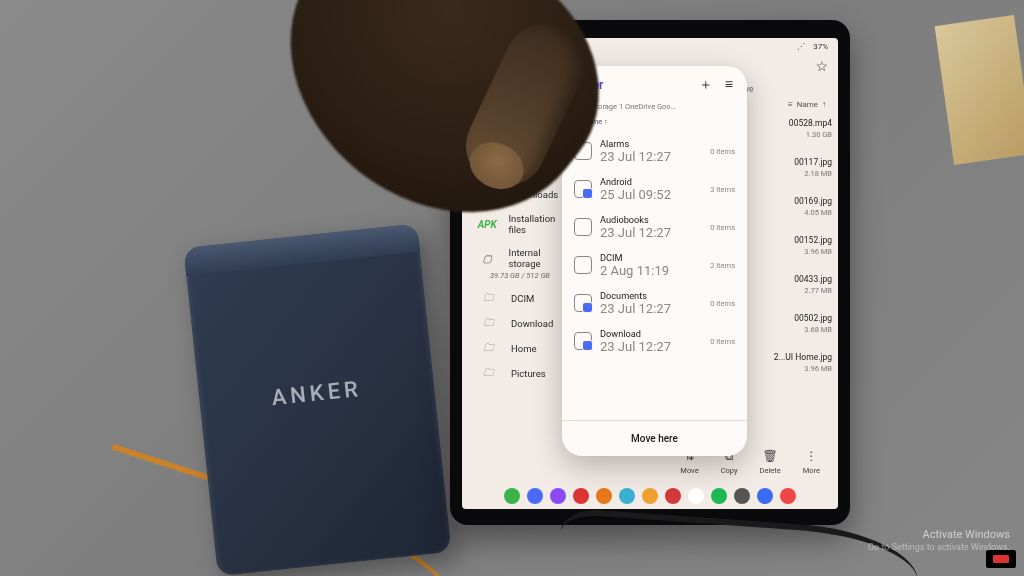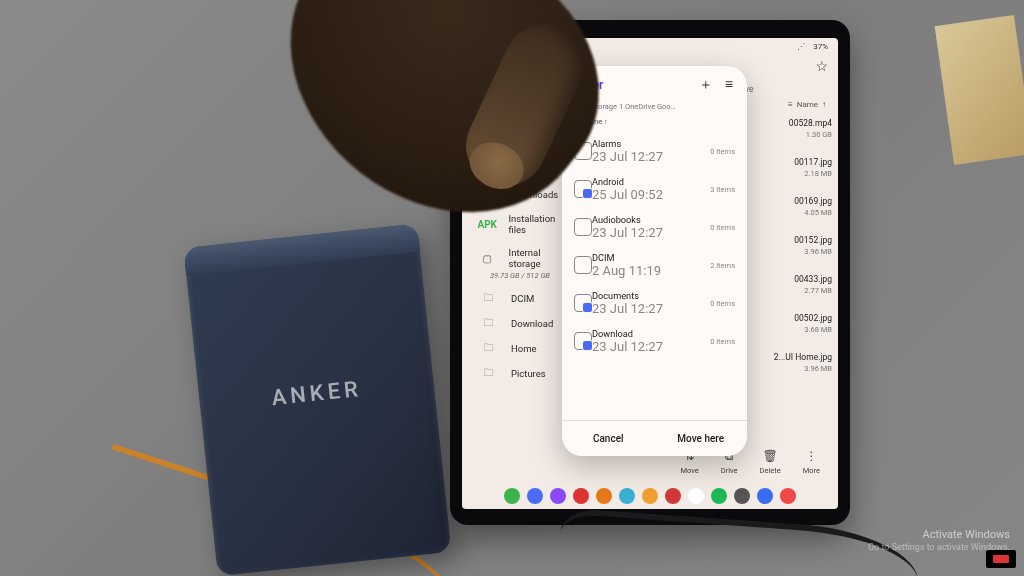--- a/index.html
+++ b/index.html
@@ -105,20 +105,21 @@
     display: flex;
     align-items: center;
     gap: 6px;
     padding: 6px 4px;
     color: #2b2b2b;
     cursor: pointer;
   }
   .side-item .i {
     width: 33px; height: 13px; display: flex; align-items: center; justify-content: center;
     font-size: 10px;
+    font-style: italic;
   }
   .side-sub {
     font-size: 7.5px;
     color: #6a6a6a;
     margin: -4px 0 6px 22px;
     font-style: italic;
   }
   .side-icon { color: #5a5a5a; }
   .c-images{color:#3a8f3a;} .c-videos{color:#b23a3a;} .c-audio{color:#d46a1a;}
   .c-docs{color:#d68a1a;} .c-downloads{color:#2c3e50;} .c-apk{color:#3cb44b;font-size:7px;font-weight:bold;}
@@ -165,21 +166,21 @@
   .modal-top {
     padding: 10px 14px 4px;
     display:flex;align-items:center;
   }
   .modal-title { font-size: 12px; font-weight: 600; color:#4a3af5; }
   .modal-actions { margin-left:auto; display:flex; gap:12px; color:#333; font-size:14px; }
   .modal-tabs { font-size:7.5px; color:#777; padding:4px 14px; }
   .modal-sort { font-size:7.5px; color:#555; padding:2px 14px 6px; }
   .modal-list { flex:1; overflow:hidden; }
   .m-item {
-    display:flex; align-items:center; 
+    display:flex; align-items:center; gap:8px;
     padding:6px 12px;
   }
   .m-item .ficon {
     width:18px;height:18px;border:1.5px solid #888;border-radius:4px;position:relative;flex:none;
   }
   .m-item .ficon.tag::after{
     content:"";position:absolute;right:-2px;bottom:-2px;width:9px;height:9px;background:#4a6bf5;border-radius:3px;border:1px solid #fdfaf7;
   }
   .m-item .tx { flex:1; }
   .m-item .fn { font-size:9.2px; color:#1a1a1a; display:block; }
@@ -374,21 +375,21 @@
       </div>
     </div>
 
     <div class="bottom-actions">
       <div class="act">
           <span class="ic">⇅</span>
           <span>Move</span>
         </div>
       <div class="act">
           <span class="ic">⧉</span>
-          <span>Drive</span>
+          <span>Copy</span>
         </div>
       <div class="act">
           <span class="ic">🗑</span>
           <span>Delete</span>
         </div>
       <div class="act">
           <span class="ic">⋮</span>
           <span>More</span>
         </div>
     </div>
@@ -445,21 +446,20 @@
             <div class="tx"><span class="fn">Documents</span><span class="dt">23 Jul 12:27</span></div>
             <span class="ct">0 items</span>
           </div>
         <div class="m-item">
             <div class="ficon tag"></div>
             <div class="tx"><span class="fn">Download</span><span class="dt">23 Jul 12:27</span></div>
             <span class="ct">0 items</span>
           </div>
       </div>
       <div class="modal-bot">
-        <div>Cancel</div>
         <div>Move here</div>
       </div>
     </div>
 
   </div>
 </div>
 
 <div class="cable"></div>
 
 <div class="hand"></div>

